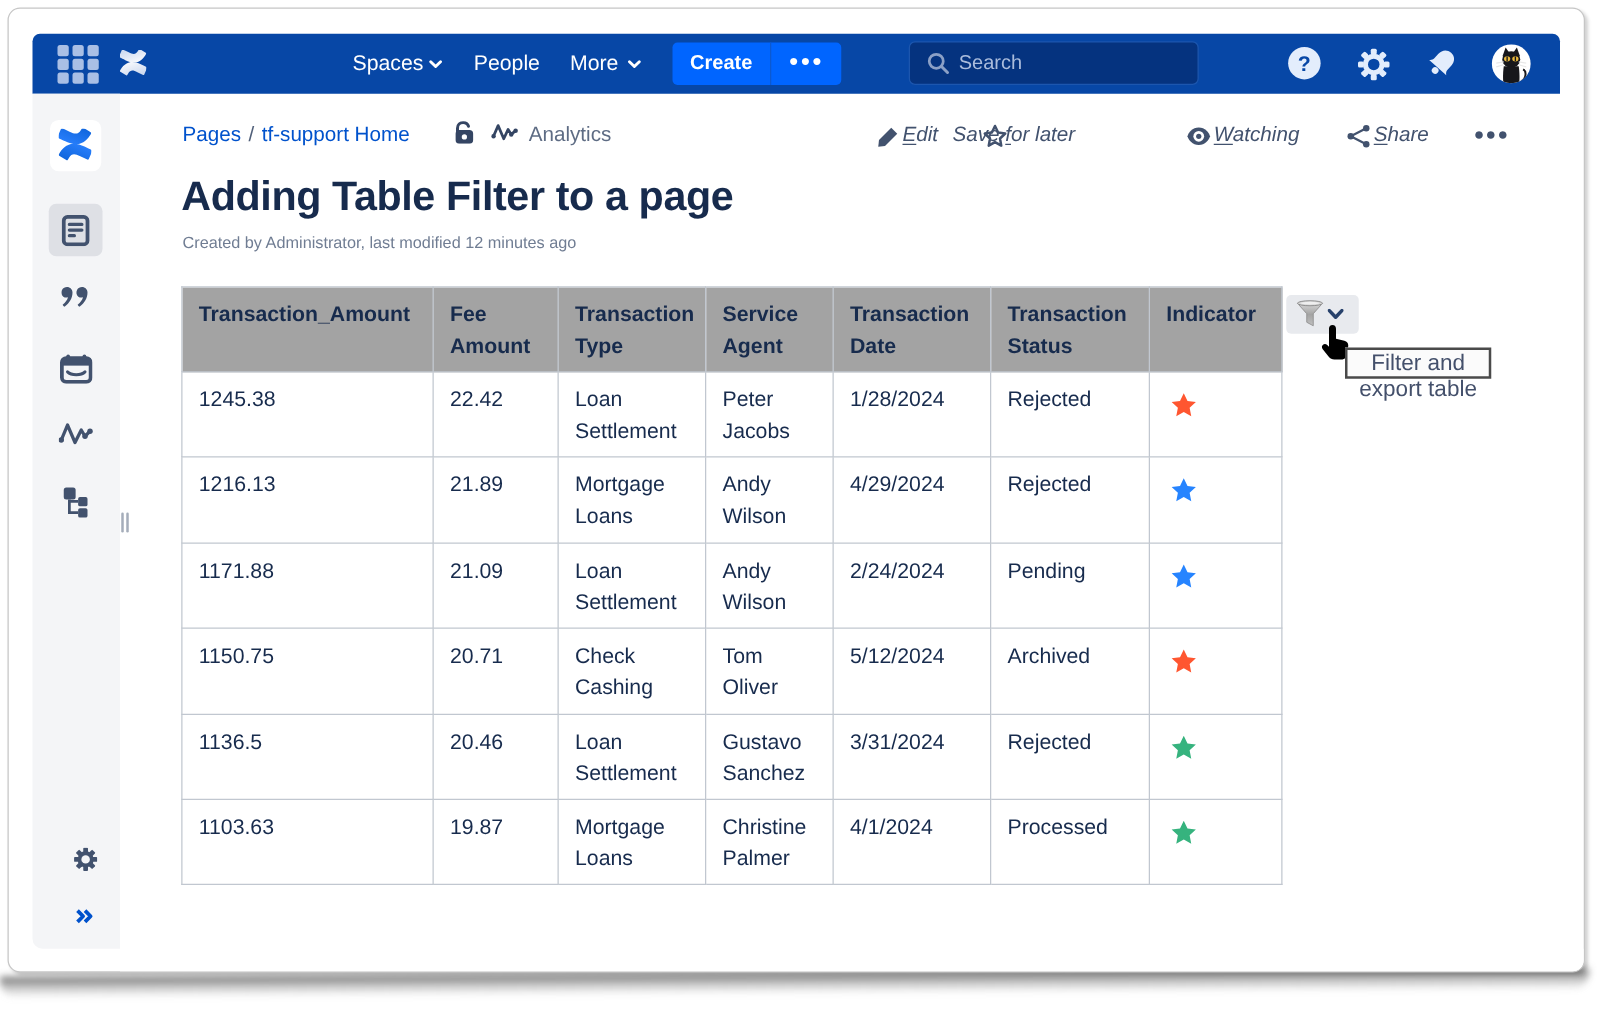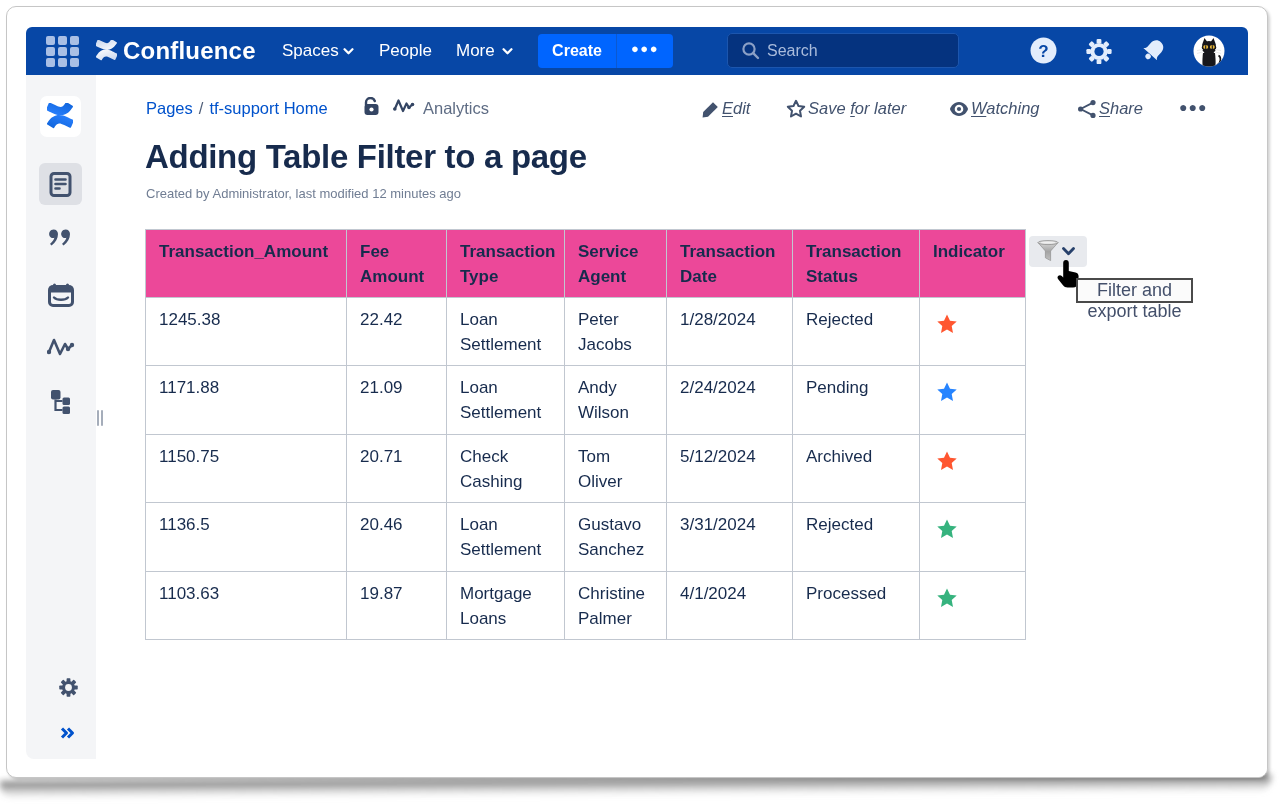--- a/index.html
+++ b/index.html
@@ -49,21 +49,21 @@
   #byline { position:absolute; left:139px; top:179px; font-size:13px; color:#707D93; }
 
   .act { position:absolute; top:92px; height:22px; font-size:16.5px; color:#42526E;font-style:italic; }
   .act u { text-decoration:underline; text-underline-offset:2px; }
 
   
   #tbl { position:absolute; left:138px; top:222px; border-collapse:collapse; table-layout:fixed;
     font-size:17px; color:#172B4D; }
   #tbl td, #tbl th { border:1px solid #C1C7D0; vertical-align:top; text-align:left;
     padding:9px 8px 8px 13px; line-height:25px; font-size:17px; }
-  #tbl th { background:#ec4899; font-weight:bold; height:67px; }
+  #tbl th { background:#a3a3a3; font-weight:bold; height:67px; }
   #tbl td { height:68.4px; background:#fff; }
 
   
   #fbtn { position:absolute; left:1022px; top:229px; width:58px; height:31px;
     background:#E8EAEE; border-radius:4px; }
   
   .star { margin-top:7px; margin-left:4px; }
   #tip { position:absolute; left:1069px; top:271px; width:117px; height:25px;
     background:#fbfbfb; border:2px solid #4a4a4a; font-size:18px; color:#44506b;
     line-height:21px; text-align:center; }
@@ -88,21 +88,20 @@
     <svg class="abs" style="left:70px;top:13px" width="21" height="21" viewBox="0 0 21 21">
       <defs>
           <linearGradient id="wg" x1="0" y1="0" x2="0.7" y2="1">
         <stop offset="0" stop-color="#ffffff"></stop>
             <stop offset="1" stop-color="#ccd9ef"></stop>
           </linearGradient>
         </defs>
       <path id="csw" d="M0.75,15.27 c-0.23,0.37 -0.49,0.81 -0.71,1.16 a0.71,0.71 0 0 0 0.24,0.96 l4.6,2.83 a0.71,0.71 0 0 0 0.98,-0.23 c0.18,-0.31 0.42,-0.71 0.69,-1.14 c1.93,-3.18 3.86,-2.79 7.36,-1.12 l4.56,2.17 a0.71,0.71 0 0 0 0.94,-0.34 l2.19,-4.96 a0.71,0.71 0 0 0 -0.36,-0.93 c-0.96,-0.45 -2.88,-1.36 -4.6,-2.19 c-6.2,-2.99 -11.48,-2.8 -15.89,3.8 z" fill="url(#wg)"></path>
       <use href="#csw" transform="rotate(180 10.45 9.8)"></use>
     </svg>
-    <div class="nav-item" id="conf-name">Confluence</div>
     <div class="nav-item" style="left:256px">Spaces</div>
     <svg class="chev" style="left:317px" viewBox="0 0 12 8">
         <path d="M1.5 1.5 L6 6 L10.5 1.5" stroke="#fff" stroke-width="2.6" fill="none" stroke-linecap="round" stroke-linejoin="round"></path>
       </svg>
     <div class="nav-item" style="left:353px">People</div>
     <div class="nav-item" style="left:430px">More</div>
     <svg class="chev" style="left:476px" viewBox="0 0 12 8">
         <path d="M1.5 1.5 L6 6 L10.5 1.5" stroke="#fff" stroke-width="2.6" fill="none" stroke-linecap="round" stroke-linejoin="round"></path>
       </svg>
     <div id="create">
@@ -248,21 +247,21 @@
   </svg>
   <div id="analytics-lbl">Analytics</div>
 
   <svg class="abs" style="left:694px;top:93px" width="19" height="19" viewBox="0 0 19 19">
     <path d="M12 2.2 L16.8 7 L7 16.8 L1.6 17.4 L2.2 12 Z" fill="#42526E"></path>
   </svg>
   <div class="act" style="left:715px"><u>E</u>dit</div>
   <svg class="abs" style="left:779px;top:92px" width="20" height="20" viewBox="0 0 20 20">
     <path d="M10 1.8 L12.5 7 L18.2 7.8 L14 11.8 L15 17.5 L10 14.7 L5 17.5 L6 11.8 L1.8 7.8 L7.5 7 Z" fill="none" stroke="#42526E" stroke-width="2" stroke-linejoin="round"></path>
   </svg>
-  <div class="act" style="left:801px">Save <u>f</u>or later</div>
+  <div class="act" style="left:755px">Save <u>f</u>or later</div>
   <svg class="abs" style="left:942px;top:94px" width="20" height="16" viewBox="0 0 20 16">
     <path d="M10 1 C5 1 1.8 5 1 8 C1.8 11 5 15 10 15 C15 15 18.2 11 19 8 C18.2 5 15 1 10 1 Z" fill="#42526E"></path>
     <circle cx="10" cy="8" r="4.3" fill="#fff"></circle>
     <circle cx="10" cy="8" r="2.1" fill="#42526E"></circle>
   </svg>
   <div class="act" style="left:964px"><u>W</u>atching</div>
   <svg class="abs" style="left:1070px;top:92px" width="20" height="20" viewBox="0 0 20 20">
     <circle cx="16" cy="3.6" r="2.6" fill="#42526E"></circle>
     <circle cx="3.6" cy="10" r="2.6" fill="#42526E"></circle>
     <circle cx="16" cy="16.4" r="2.6" fill="#42526E"></circle>
@@ -299,20 +298,31 @@
           <td>22.42</td>
           <td>Loan Settlement</td>
           <td>Peter Jacobs</td>
           <td>1/28/2024</td>
           <td>Rejected</td>
           <td><svg class="star" width="20" height="20" viewBox="0 0 20 20">
               <path d="M10 0.5 L13 6.7 L19.7 7.5 L14.7 12.1 L16 18.9 L10 15.5 L4 18.9 L5.3 12.1 L0.3 7.5 L7 6.7 Z" fill="#FF5630"></path>
             </svg></td>
         </tr>
     <tr>
+          <td>1216.13</td>
+          <td>21.89</td>
+          <td>Mortgage Loans</td>
+          <td>Andy Wilson</td>
+          <td>4/29/2024</td>
+          <td>Rejected</td>
+          <td><svg class="star" width="20" height="20" viewBox="0 0 20 20">
+              <path d="M10 0.5 L13 6.7 L19.7 7.5 L14.7 12.1 L16 18.9 L10 15.5 L4 18.9 L5.3 12.1 L0.3 7.5 L7 6.7 Z" fill="#2684FF"></path>
+            </svg></td>
+        </tr>
+    <tr>
           <td>1171.88</td>
           <td>21.09</td>
           <td>Loan Settlement</td>
           <td>Andy Wilson</td>
           <td>2/24/2024</td>
           <td>Pending</td>
           <td><svg class="star" width="20" height="20" viewBox="0 0 20 20">
               <path d="M10 0.5 L13 6.7 L19.7 7.5 L14.7 12.1 L16 18.9 L10 15.5 L4 18.9 L5.3 12.1 L0.3 7.5 L7 6.7 Z" fill="#2684FF"></path>
             </svg></td>
         </tr>

